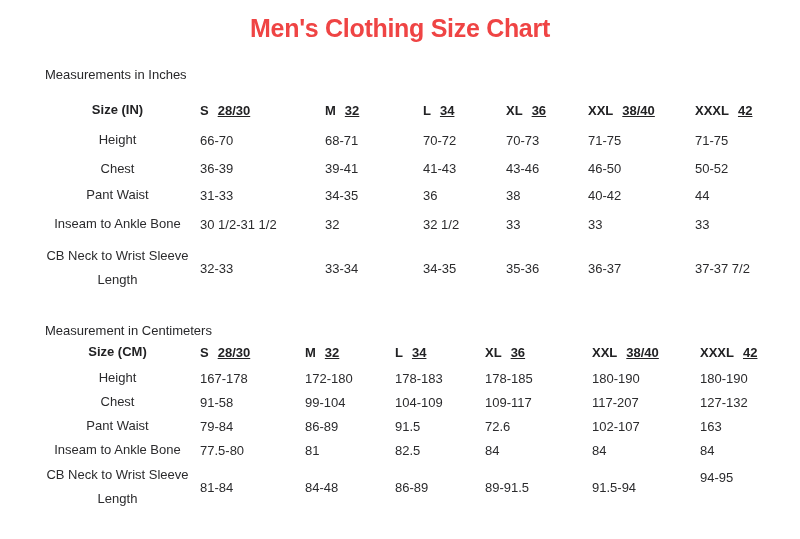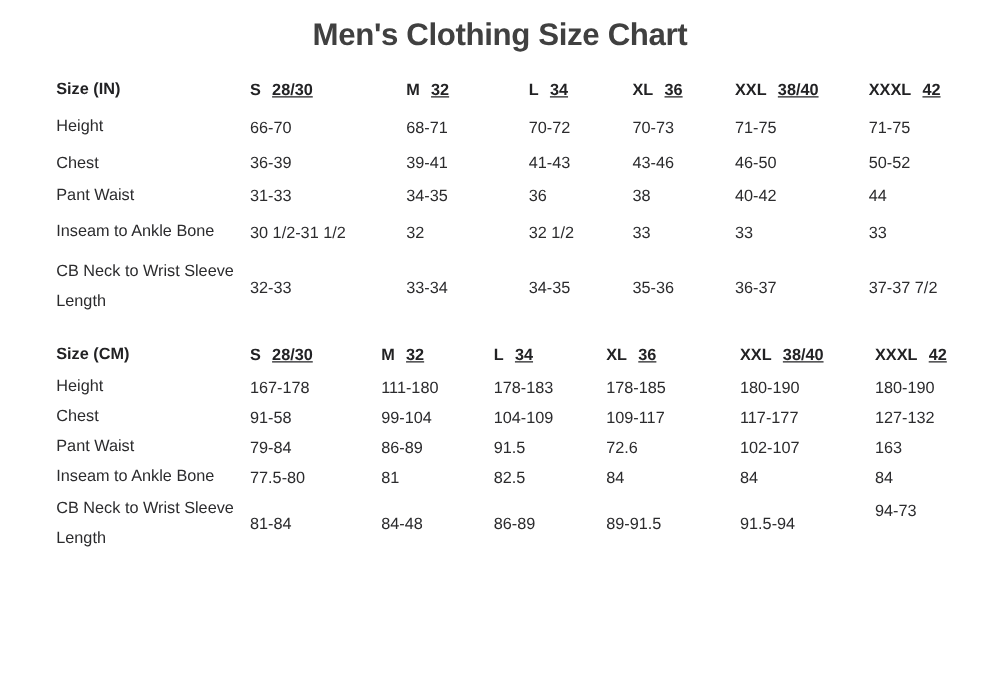--- a/index.html
+++ b/index.html
@@ -8,49 +8,49 @@
     background: #ffffff;
     font-family: "Liberation Sans", sans-serif;
     color: #28282a;
     overflow: hidden;
   }
   .page-title {
     text-align: center;
     font-size: 25px;
     font-weight: 700;
     letter-spacing: -0.3px;
-    color: #404040;
+    color: #ef4444;
     padding-top: 13px;
     line-height: 30px;
   }
   .content { margin-left: 45px; width: 715px; }
   .subtitle {
     font-size: 13px;
     color: #28282a;
     line-height: 15px;
   }
   .subtitle-inches { margin-top: 24px; }
   .subtitle-cm { margin-top: 27px; }
   table.size-table {
     border-collapse: collapse;
     table-layout: fixed;
     width: 715px;
   }
   .t-inches { margin-top: 13px; }
-  .t-cm { margin-top: 12px; }
+  .t-cm { }
   th, td {
     text-align: left;
     vertical-align: middle;
     font-size: 13px;
     padding: 0;
     white-space: normal;
   }
   th { font-weight: 700; color: #222224; }
   td { font-weight: 400; color: #2b2b2d; }
-  .label-col { line-height: 24px; padding-right: 10px; }
+  .label-col { line-height: 24px; padding-right: 10px; text-align: center; }
   .fit { margin-left: 9px; text-decoration: underline; }
   
   .t-inches tr:nth-child(1) { height: 30px; }
   .t-inches tr:nth-child(2) { height: 30px; }
   .t-inches tr:nth-child(3) { height: 27px; }
   .t-inches tr:nth-child(4) { height: 26px; }
   .t-inches tr:nth-child(5) { height: 32px; }
   .t-inches tr:nth-child(6) { height: 56px; }
   
   .t-cm tr:nth-child(1) { height: 28px; }
@@ -61,20 +61,21 @@
   .t-cm tr:nth-child(6) { height: 50px; }
   td.raised { vertical-align: top; padding-top: 8px; }
 </style>
 </head>
 <body>
 
 <h1 class="page-title">Men's Clothing Size Chart</h1>
 
 <div class="content">
 
+  <p class="subtitle subtitle-inches">Measurements in Inches</p>
 
   <table class="size-table t-inches">
     <colgroup>
       <col style="width:155px">
         <col style="width:125px">
         <col style="width:98px">
         <col style="width:83px">
         <col style="width:82px">
         <col style="width:107px">
         <col style="width:65px">
@@ -130,20 +131,21 @@
         <td>32-33</td>
         <td>33-34</td>
         <td>34-35</td>
         <td>35-36</td>
         <td>36-37</td>
         <td>37-37 7/2</td>
       </tr>
     </tbody>
   </table>
 
+  <p class="subtitle subtitle-cm">Measurement in Centimeters</p>
 
   <table class="size-table t-cm">
     <colgroup>
       <col style="width:155px">
         <col style="width:105px">
         <col style="width:90px">
         <col style="width:90px">
         <col style="width:107px">
         <col style="width:108px">
         <col style="width:60px">
@@ -154,33 +156,33 @@
         <th><span>S</span><span class="fit">28/30</span></th>
         <th><span>M</span><span class="fit">32</span></th>
         <th><span>L</span><span class="fit">34</span></th>
         <th><span>XL</span><span class="fit">36</span></th>
         <th><span>XXL</span><span class="fit">38/40</span></th>
         <th><span>XXXL</span><span class="fit">42</span></th>
       </tr>
       <tr>
         <td class="label-col">Height</td>
         <td>167-178</td>
-        <td>111-180</td>
+        <td>172-180</td>
         <td>178-183</td>
         <td>178-185</td>
         <td>180-190</td>
         <td>180-190</td>
       </tr>
       <tr>
         <td class="label-col">Chest</td>
         <td>91-58</td>
         <td>99-104</td>
         <td>104-109</td>
         <td>109-117</td>
-        <td>117-177</td>
+        <td>117-207</td>
         <td>127-132</td>
       </tr>
       <tr>
         <td class="label-col">Pant Waist</td>
         <td>79-84</td>
         <td>86-89</td>
         <td>91.5</td>
         <td>72.6</td>
         <td>102-107</td>
         <td>163</td>
@@ -194,18 +196,18 @@
         <td>84</td>
         <td>84</td>
       </tr>
       <tr>
         <td class="label-col">CB Neck to Wrist Sleeve Length</td>
         <td>81-84</td>
         <td>84-48</td>
         <td>86-89</td>
         <td>89-91.5</td>
         <td>91.5-94</td>
-        <td class="raised">94-73</td>
+        <td class="raised">94-95</td>
       </tr>
     </tbody>
   </table>
 
 </div>
 
 </body></html>

